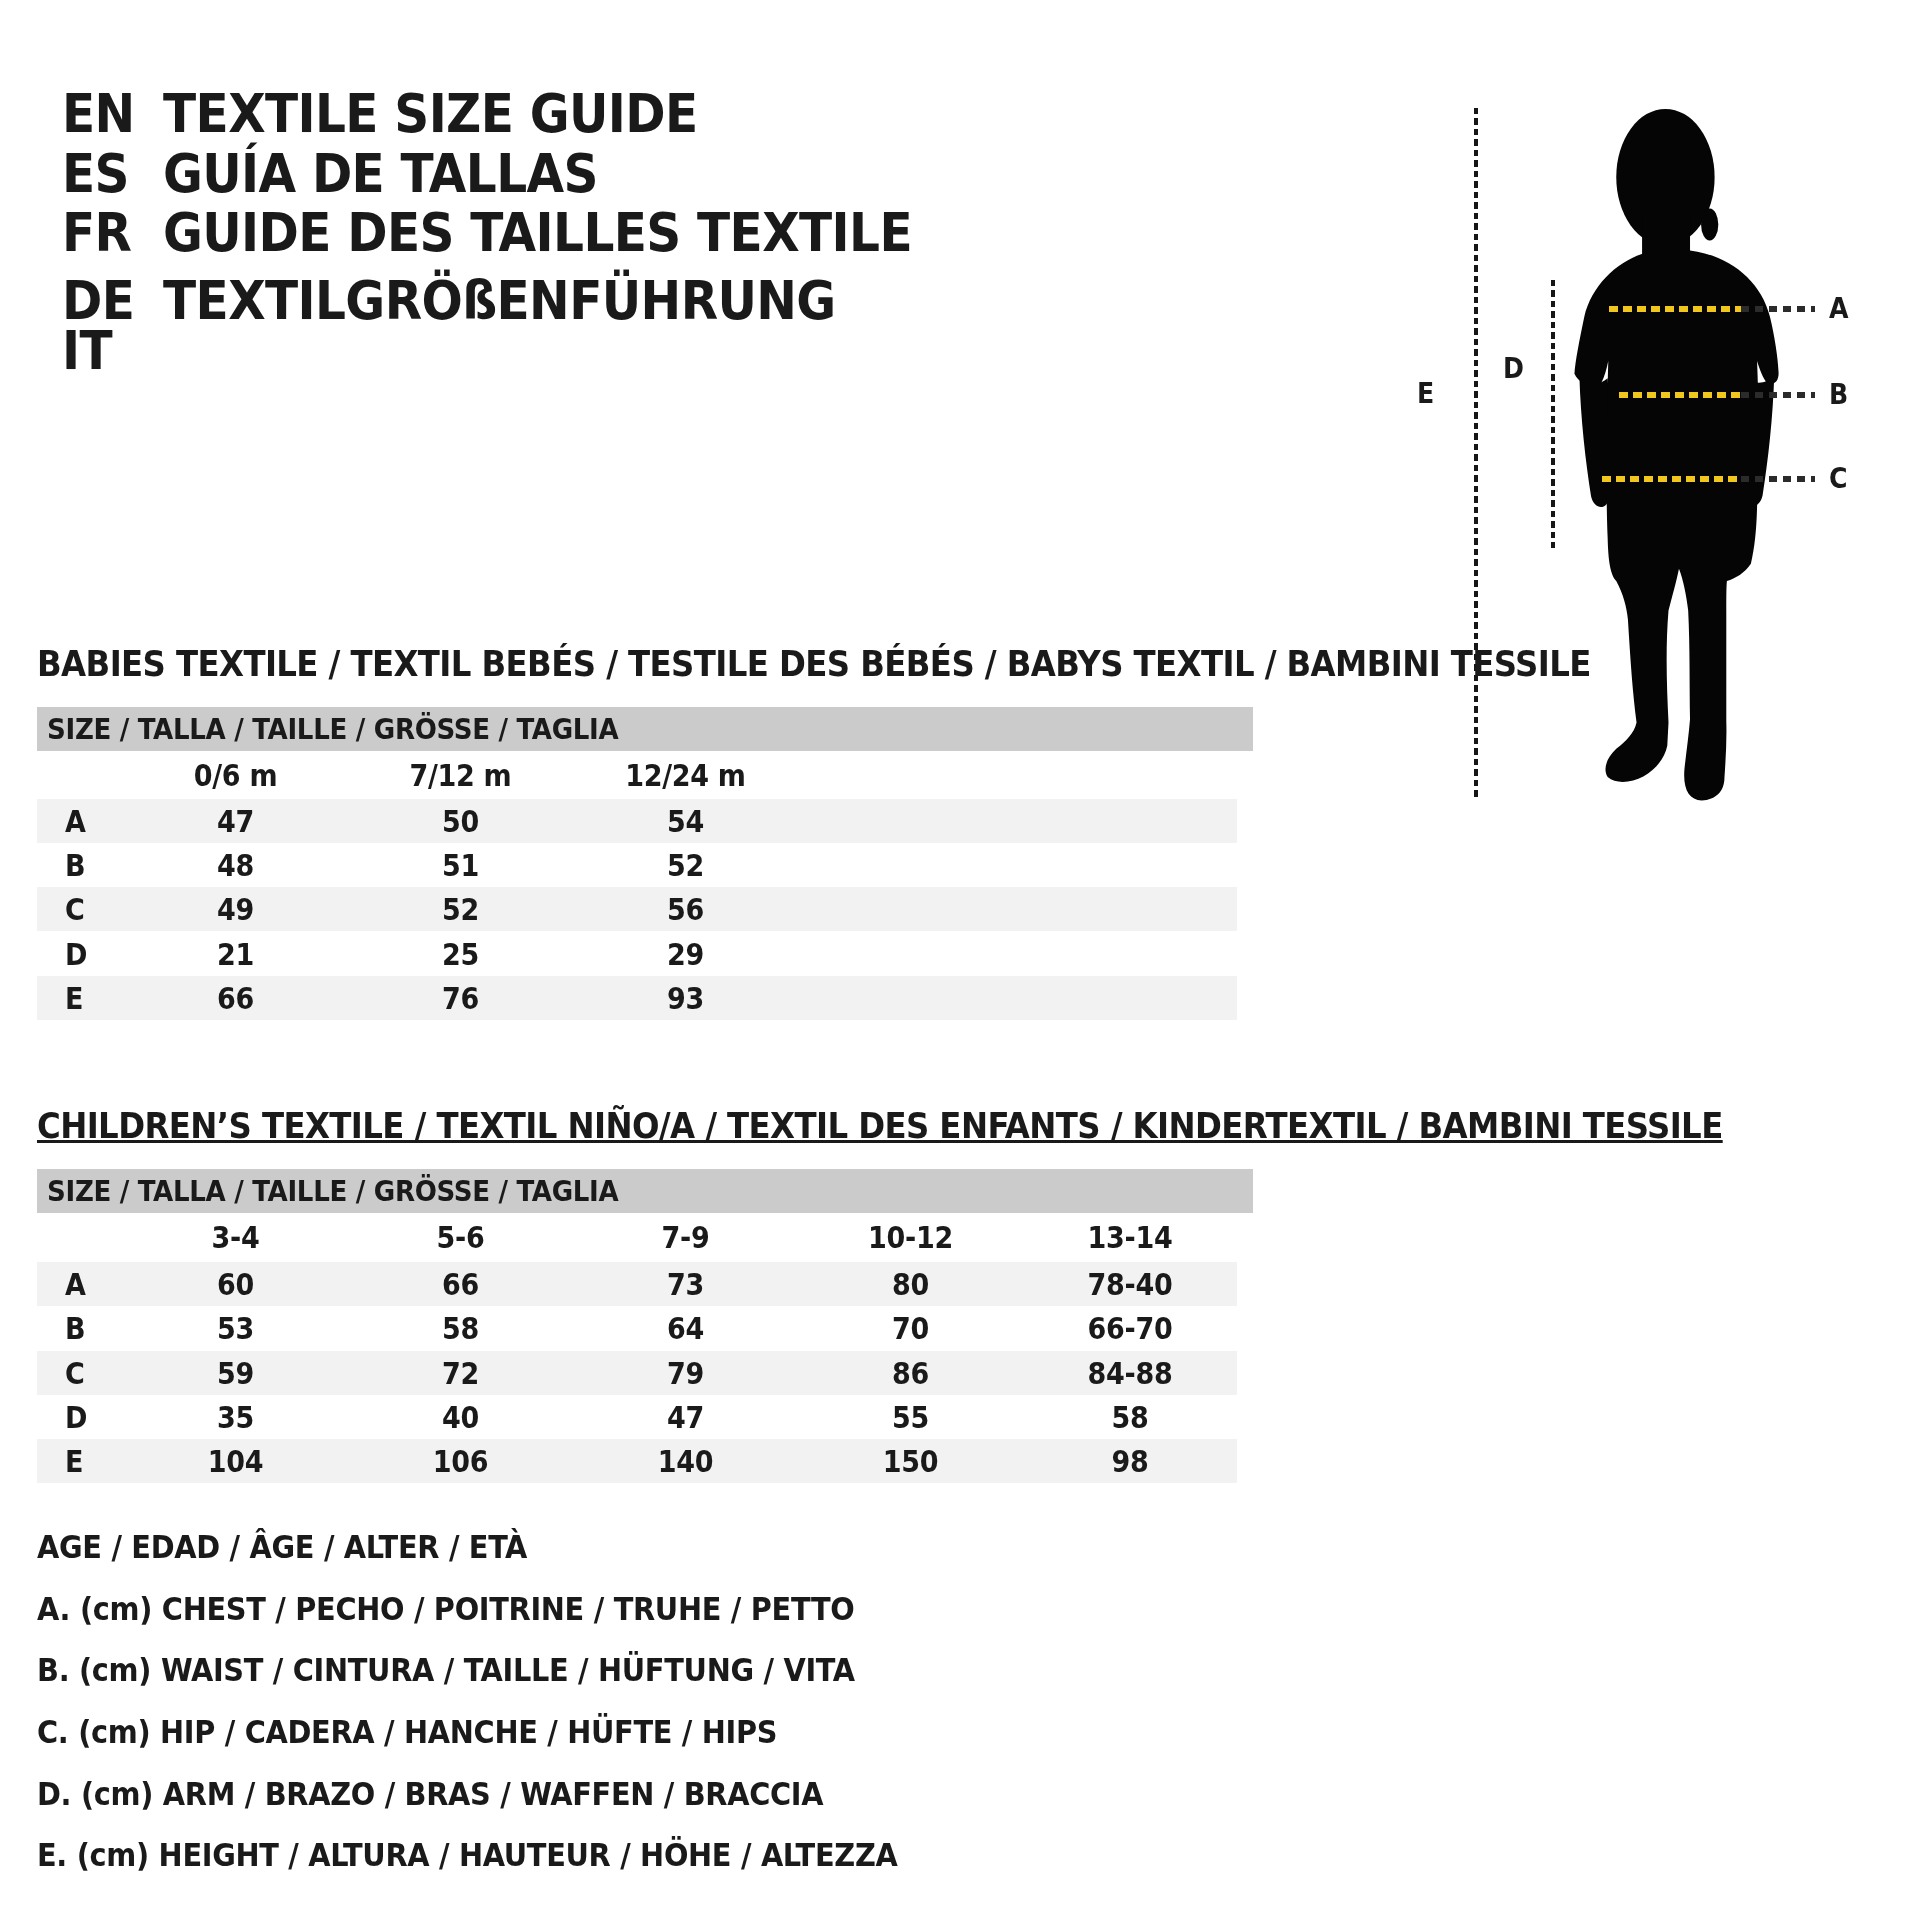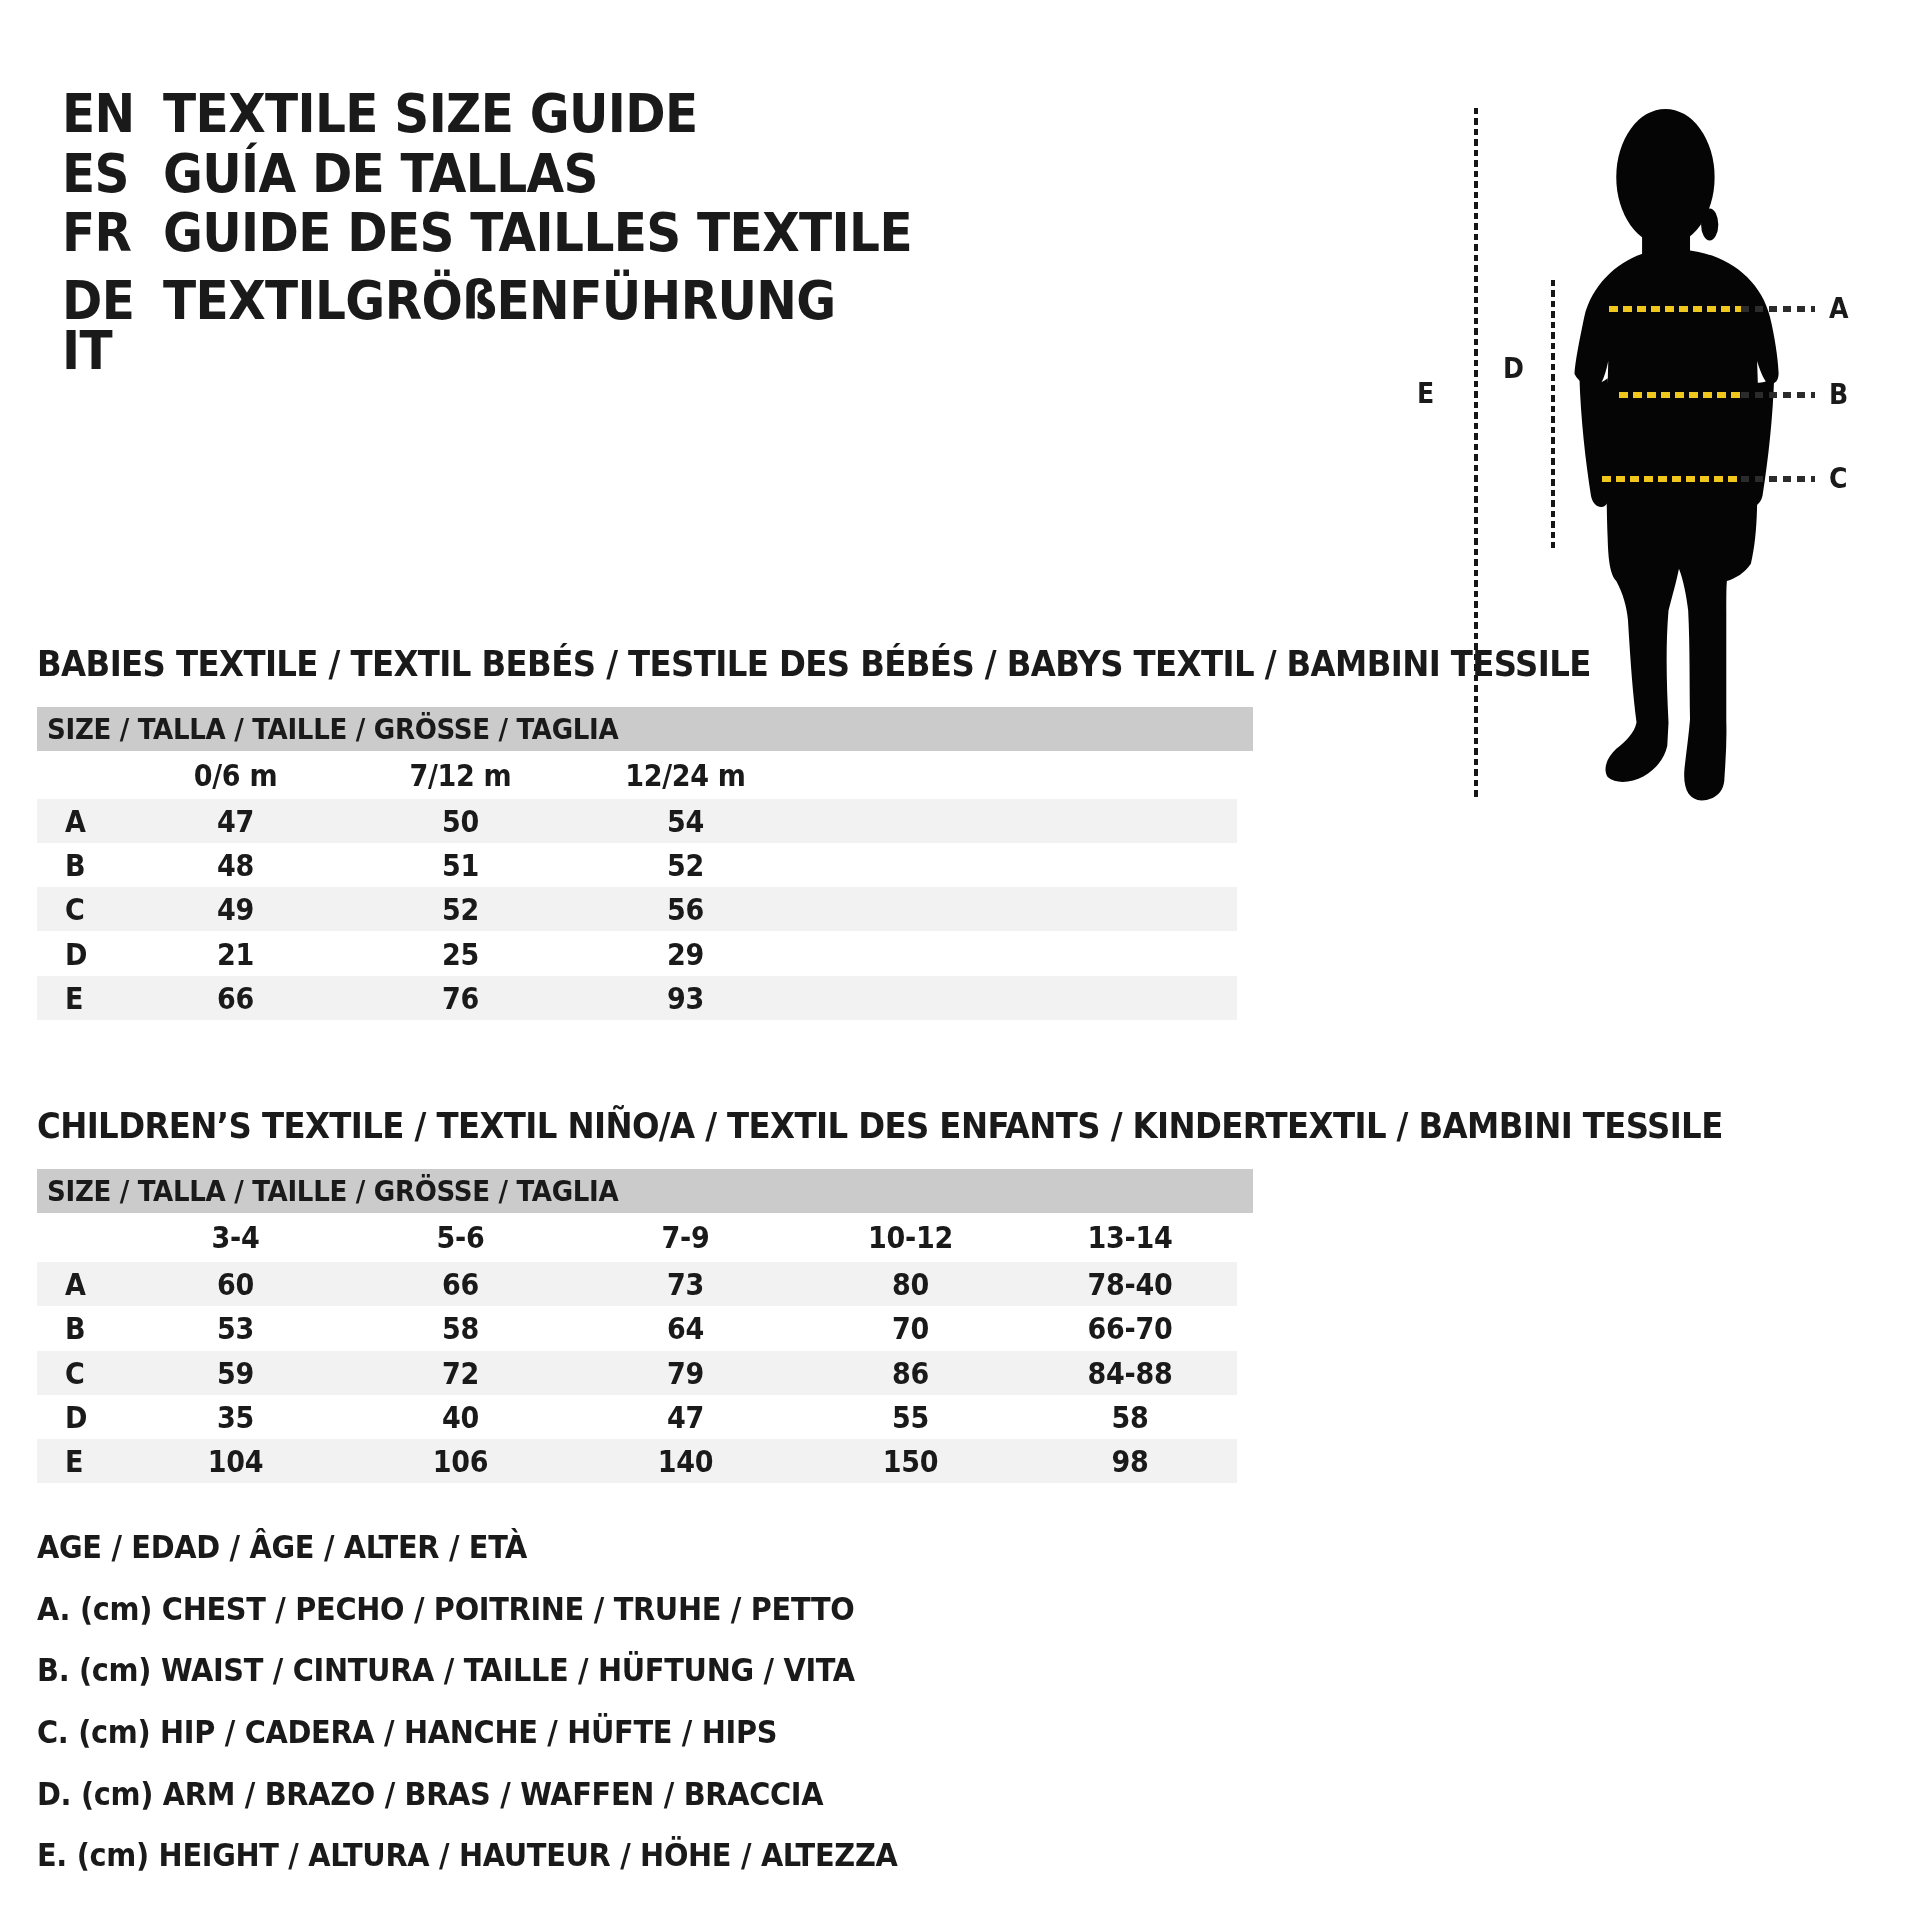--- a/index.html
+++ b/index.html
@@ -169,21 +169,21 @@
       <div class="tletter">E</div>
       <div class="tcell">66</div>
       <div class="tcell">76</div>
       <div class="tcell">93</div>
       <div></div>
         <div></div>
     </div>
   </div>
 
   <div>
-    <div class="section-title" style="top:1105px;">CHILDREN’S TEXTILE / TEXTIL NIÑO/A / TEXTIL DES ENFANTS / KINDERTEXTIL / BAMBINI TESSILE</div>
+    <div class="section-title" style="top:1105px;text-decoration:underline;">CHILDREN’S TEXTILE / TEXTIL NIÑO/A / TEXTIL DES ENFANTS / KINDERTEXTIL / BAMBINI TESSILE</div>
     <div class="size-bar" style="top:1169px;">SIZE / TALLA / TAILLE / GRÖSSE / TAGLIA</div>
     <div class="trow head" style="top:1214px;">
       <div class="tletter"></div>
       <div class="tcell">3-4</div>
       <div class="tcell">5-6</div>
       <div class="tcell">7-9</div>
       <div class="tcell">10-12</div>
       <div class="tcell">13-14</div>
     </div>
     <div class="trow stripe" style="top:1262px;">

